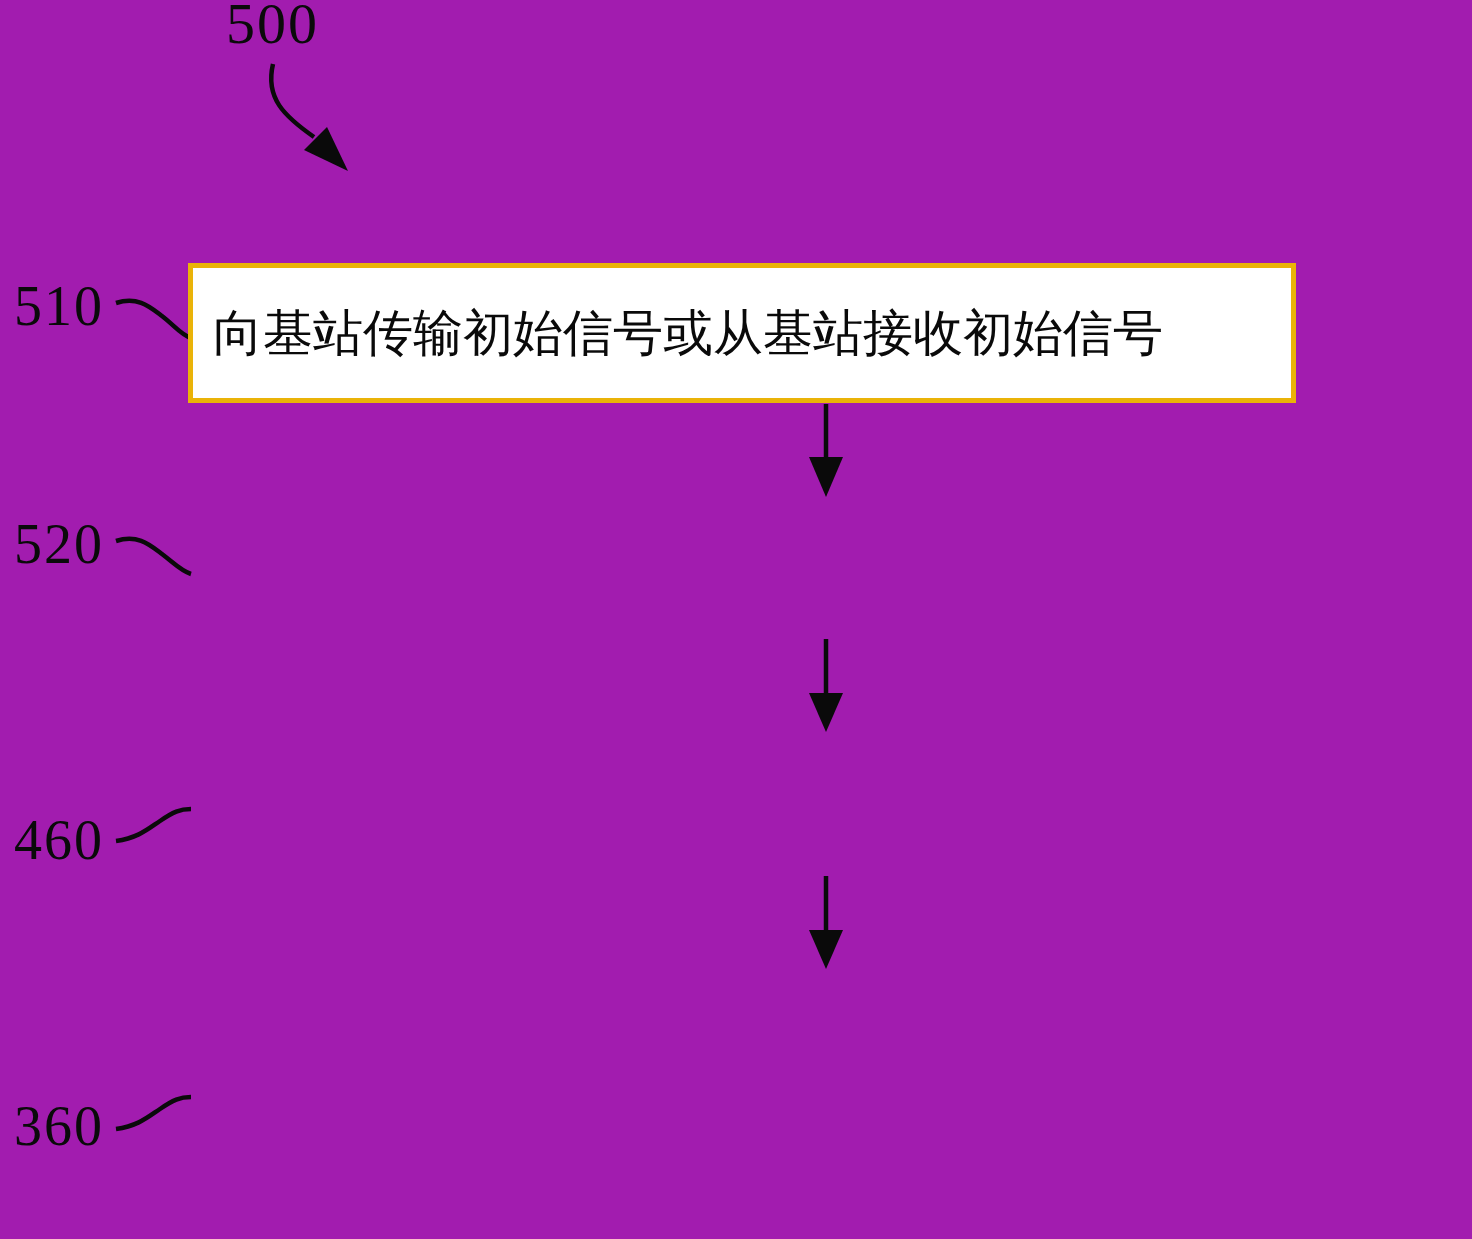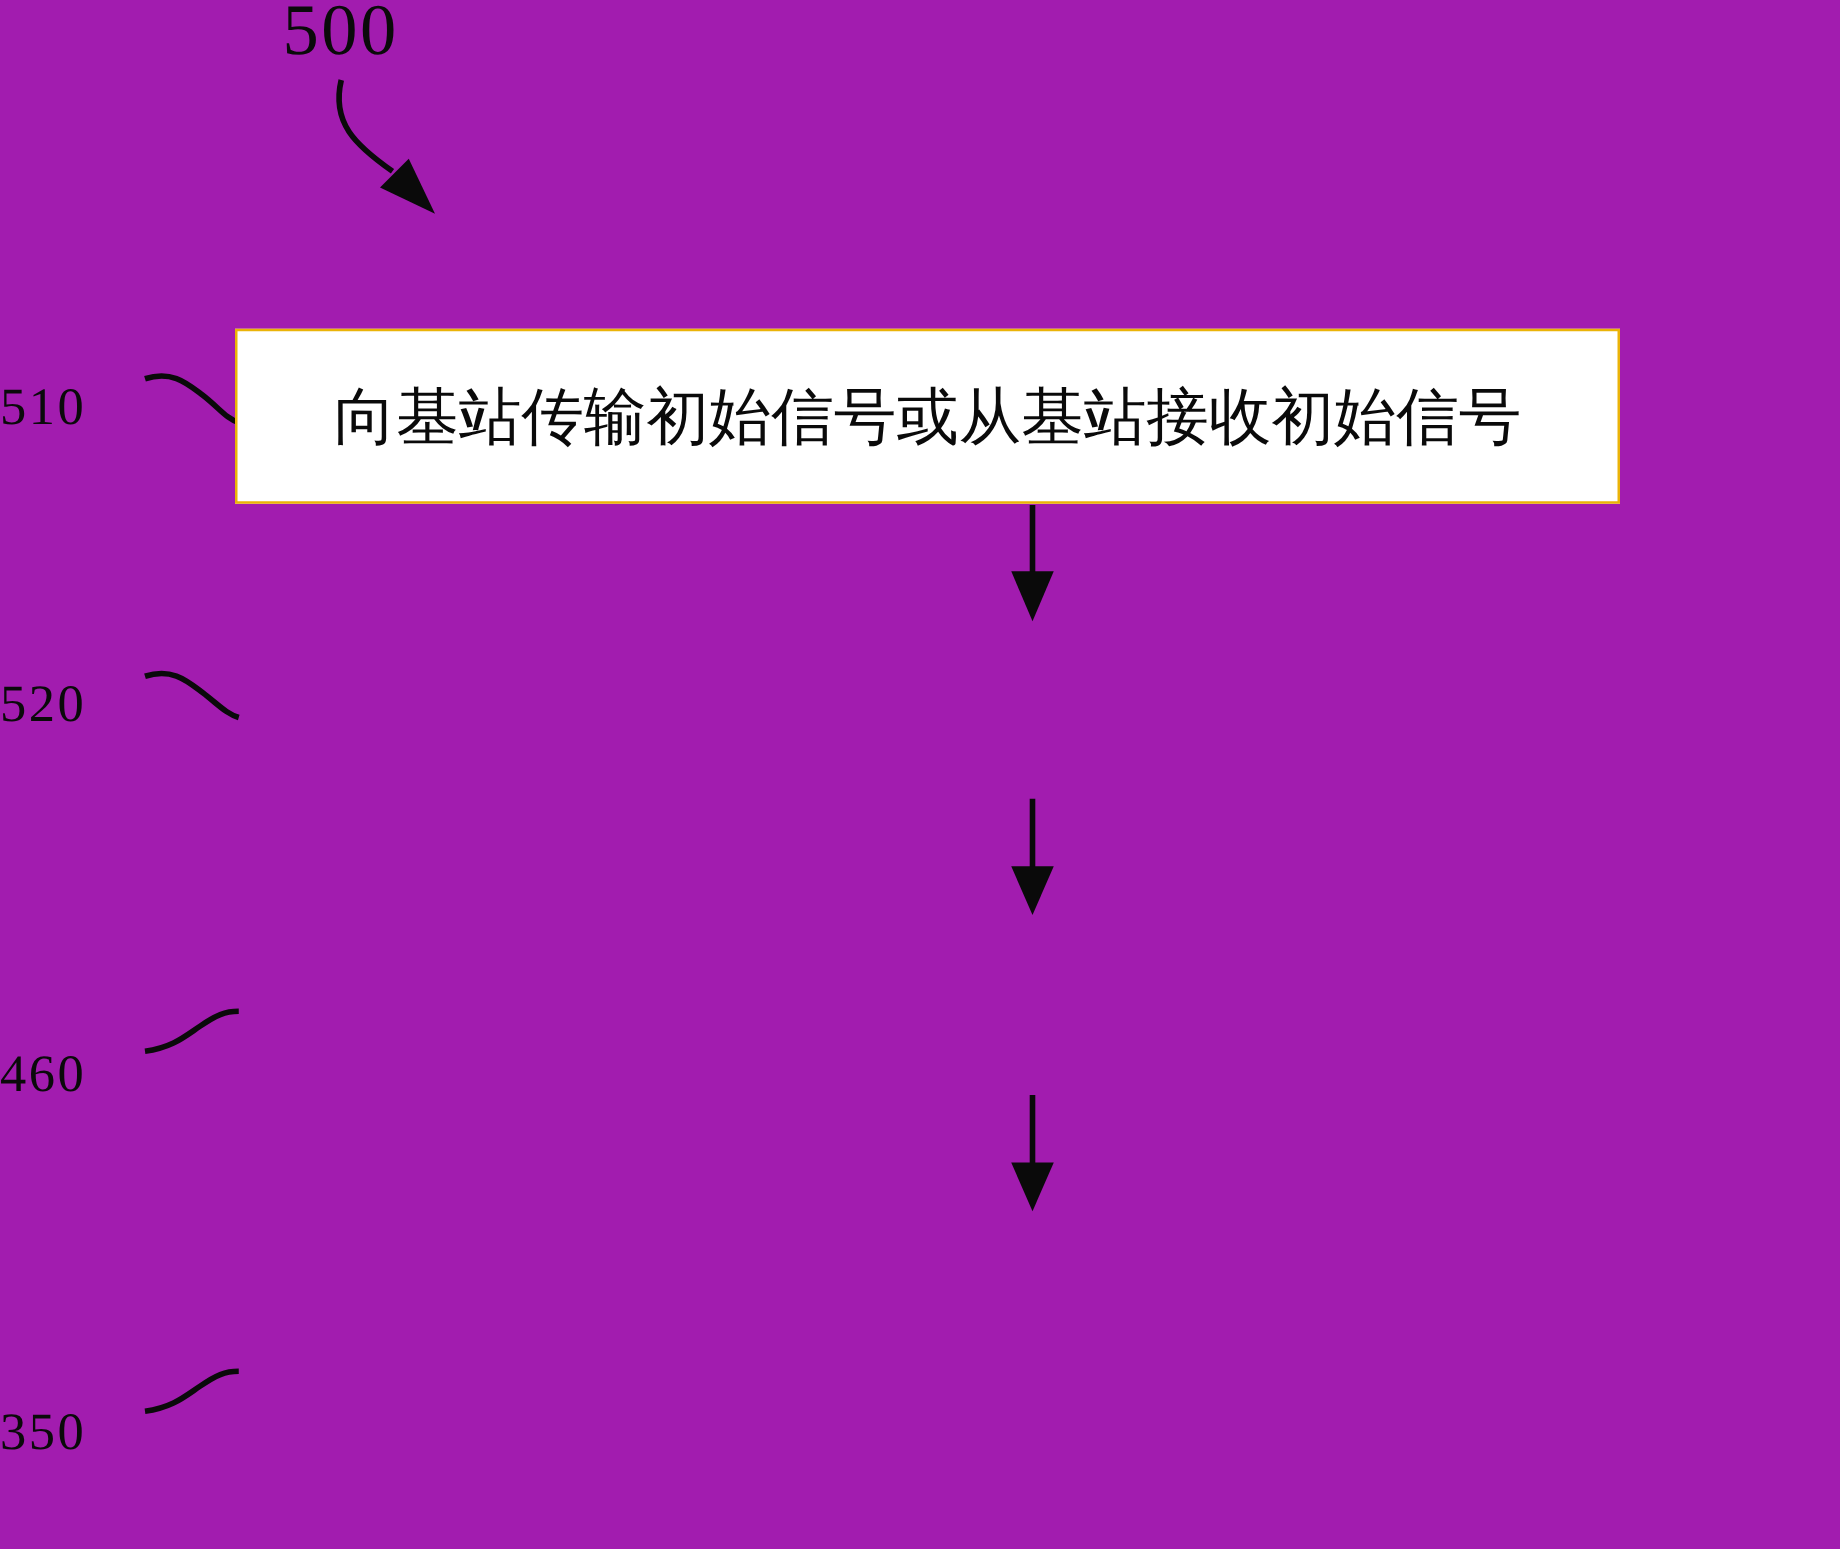--- a/index.html
+++ b/index.html
@@ -27,40 +27,39 @@
   .ref-num {
     position: absolute;
     left: 226px;
     top: -8px;
     font-size: 58px;
     line-height: 1.1;
     letter-spacing: 2px;
   }
   .step-label {
     position: absolute;
-    left: 0;
-    font-size: 42px;
+    left: 14px;
+    font-size: 56px;
     line-height: 1.0;
     letter-spacing: 2px;
-    margin-top: 27px;
   }
   .lbl-510 { top: 278px; }
   .lbl-520 { top: 516px; }
   .lbl-530 { top: 812px; }
   .lbl-540 { top: 1098px; }
   .box {
     position: absolute;
     left: 188px;
     width: 1108px;
     box-sizing: border-box;
-    border: 2px solid #eab308;
+    border: 5px solid #eab308;
     background: #ffffff;
     display: flex;
     align-items: center;
-    justify-content: center;
+    justify-content: flex-start;
     text-align: center;
     font-size: 50px;
     line-height: 77px;
     padding: 0 20px;
   }
   .box-510 { top: 263px; height: 140px; }
   .box-520 { top: 498px; height: 140px; }
   .box-530 { top: 733px; height: 142px; }
   .box-540 { top: 970px; height: 257px; }
   .stroke {
@@ -107,19 +106,19 @@
       <line class="stroke" x1="826" y1="876" x2="826" y2="937"></line>
       <polygon class="fillhead" points="826,969 809,930 843,930"></polygon>
     </g>
   </svg>
 
   <div class="ref-num">500</div>
 
   <div class="step-label lbl-510">510</div>
   <div class="step-label lbl-520">520</div>
   <div class="step-label lbl-530">460</div>
-  <div class="step-label lbl-540">350</div>
+  <div class="step-label lbl-540">360</div>
 
   <div class="box box-510">
     <span>向基站传输初始信号或从基站接收初始信号</span>
   </div>
 
 </div>
 
 </body></html>

